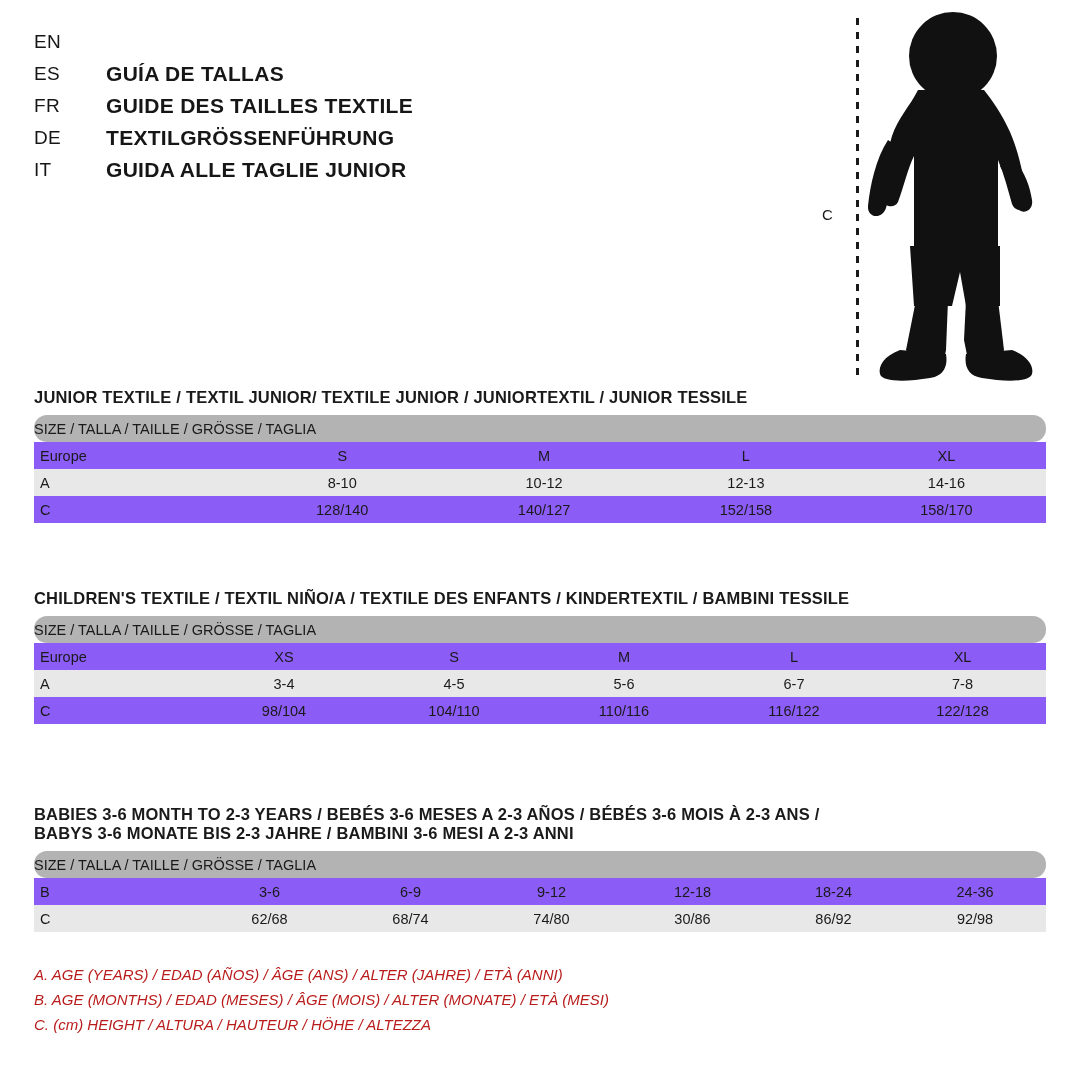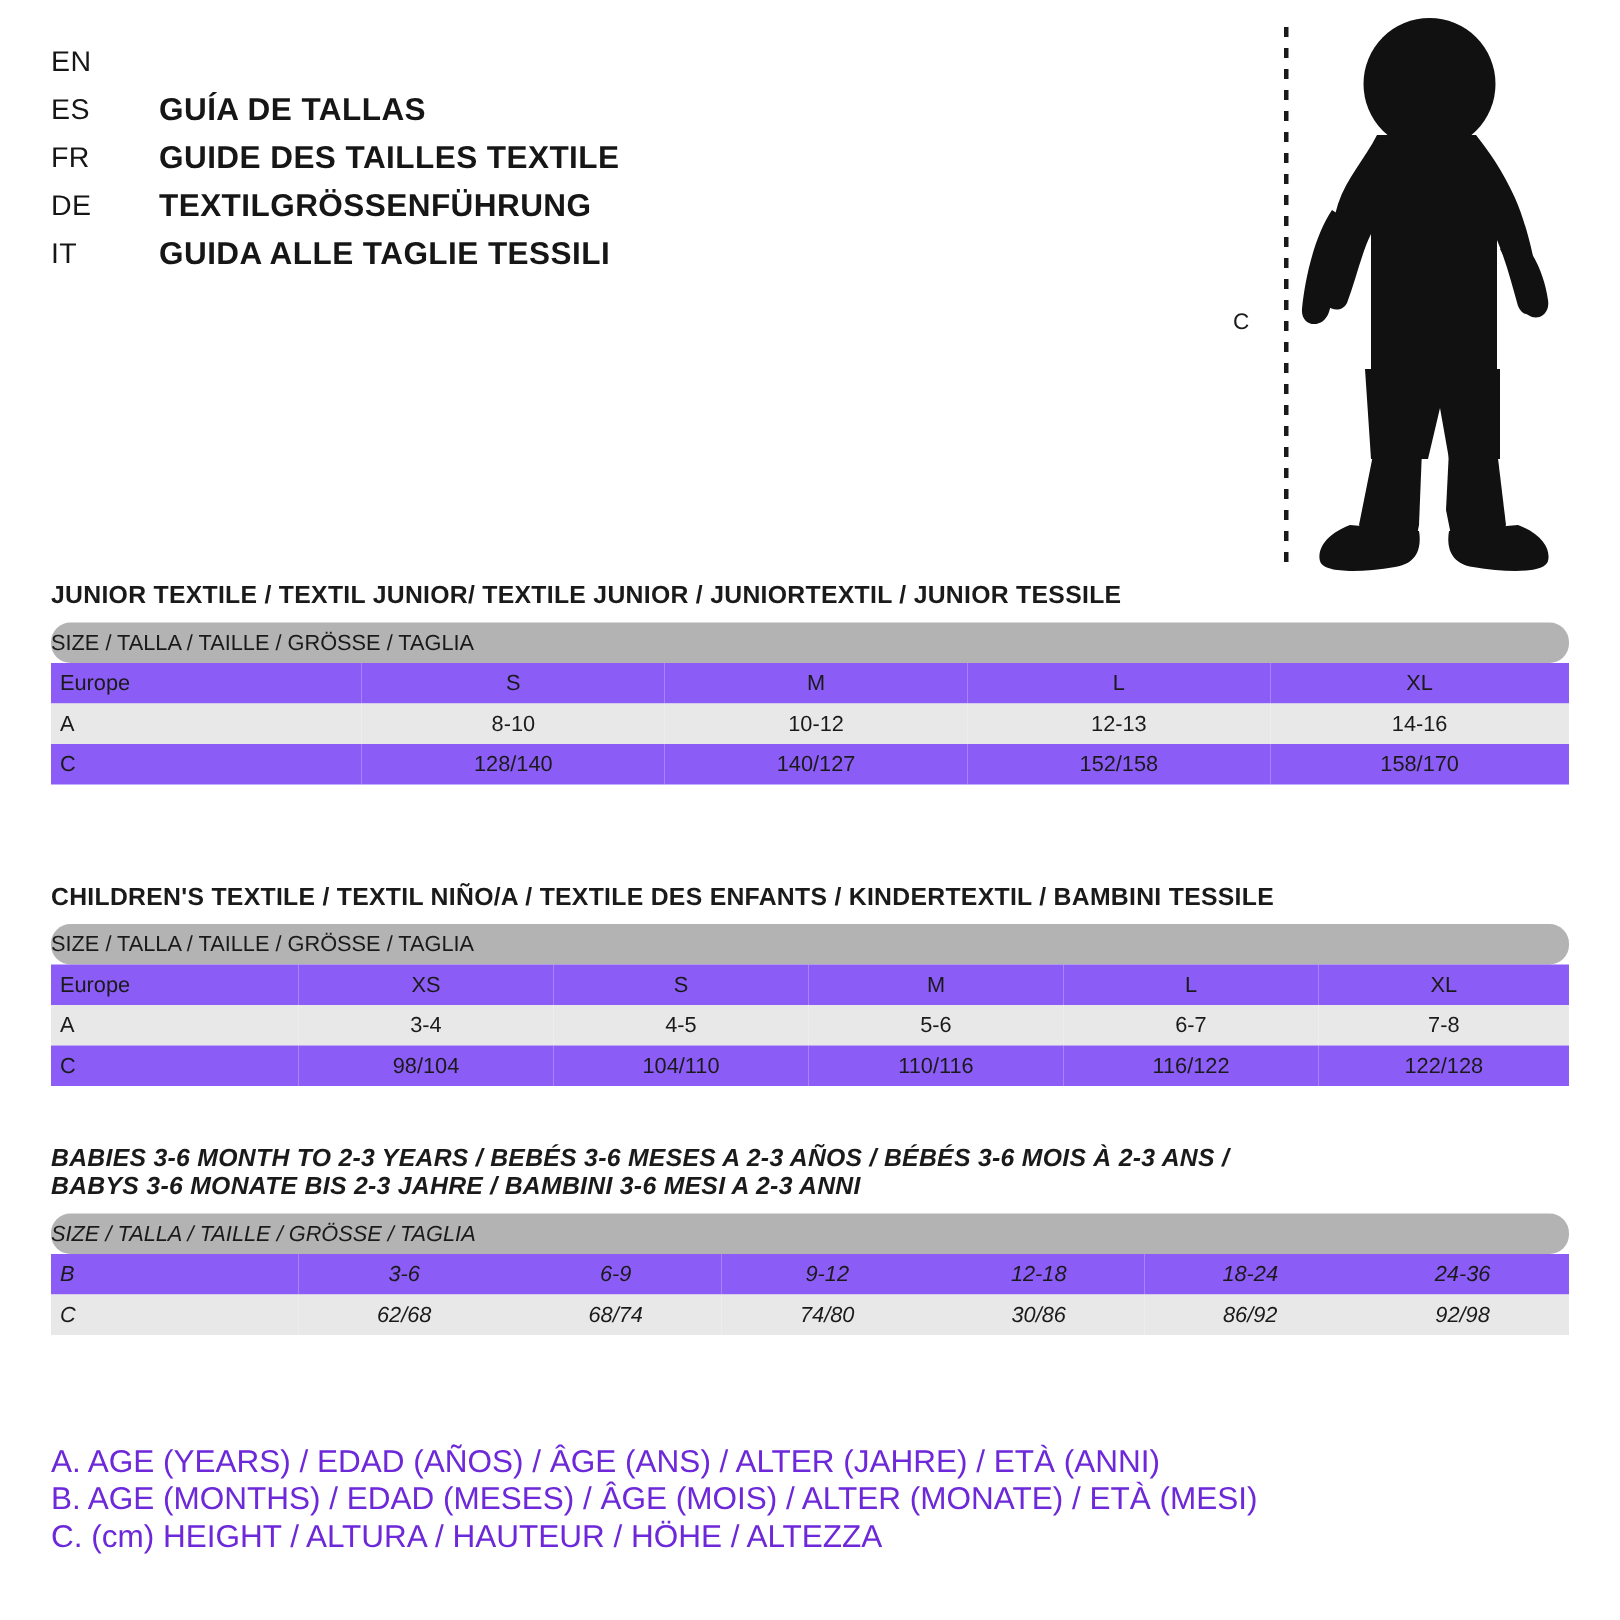--- a/index.html
+++ b/index.html
@@ -128,24 +128,25 @@
   .tbl-babies { width: 1012px; }
 
   
   .legend {
     position: absolute;
     left: 34px;
     top: 962px;
     width: 900px;
   }
   .legend-line {
-    font-size: 21px;
+    font-size: 15px;
     line-height: 25px;
-    color: #6d28d9;
+    color: #b91c1c;
     white-space: nowrap;
+    font-style: italic;
   }
 </style>
 </head>
 <body>
 
 <div class="page">
 
   <div class="lang-block">
     <div class="lang-row">
       <span class="lang-code">EN</span>
@@ -157,21 +158,21 @@
     <div class="lang-row">
       <span class="lang-code">FR</span>
       <span class="lang-text">GUIDE DES TAILLES TEXTILE</span>
     </div>
     <div class="lang-row">
       <span class="lang-code">DE</span>
       <span class="lang-text">TEXTILGRÖSSENFÜHRUNG</span>
     </div>
     <div class="lang-row">
       <span class="lang-code">IT</span>
-      <span class="lang-text">GUIDA ALLE TAGLIE TESSILI</span>
+      <span class="lang-text">GUIDA ALLE TAGLIE JUNIOR</span>
     </div>
   </div>
 
   <div class="figure-area">
     <div class="dash-line"></div>
     <div class="c-label">C</div>
     <svg class="figure-svg" width="200" height="380" viewBox="0 0 200 380">
       <g fill="#111111">
 
         <ellipse cx="105" cy="46" rx="44" ry="44"></ellipse>
@@ -274,21 +275,21 @@
         <td class="val-cell">98/104</td>
         <td class="val-cell">104/110</td>
         <td class="val-cell">110/116</td>
         <td class="val-cell">116/122</td>
         <td class="val-cell">122/128</td>
       </tr>
     </tbody>
       </table>
   </div>
 
-  <div class="section" style="top:763px;font-style:italic;">
+  <div class="section" style="top:805px;">
     <div class="section-title">
       <span class="line2">BABIES 3-6 MONTH TO 2-3 YEARS / BEBÉS 3-6 MESES A 2-3 AÑOS / BÉBÉS 3-6 MOIS À 2-3 ANS /</span>
       <span class="line2">BABYS 3-6 MONATE BIS 2-3 JAHRE / BAMBINI 3-6 MESI A 2-3 ANNI</span>
     </div>
     <table class="size-table tbl-babies">
       <colgroup>
         <col style="width:165px">
           <col style="width:141px">
           <col style="width:141px">
           <col style="width:141px">

